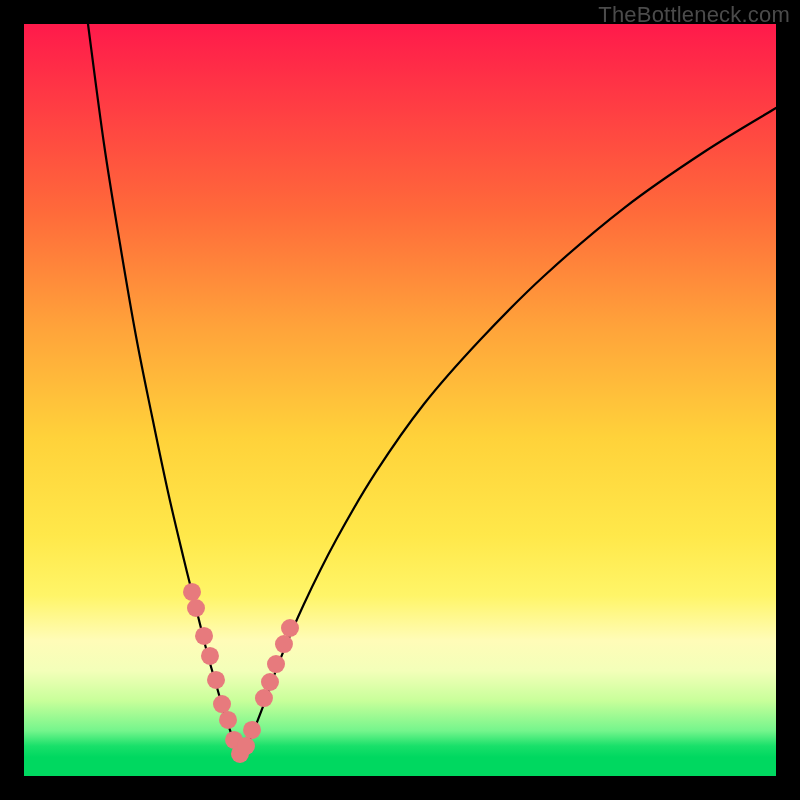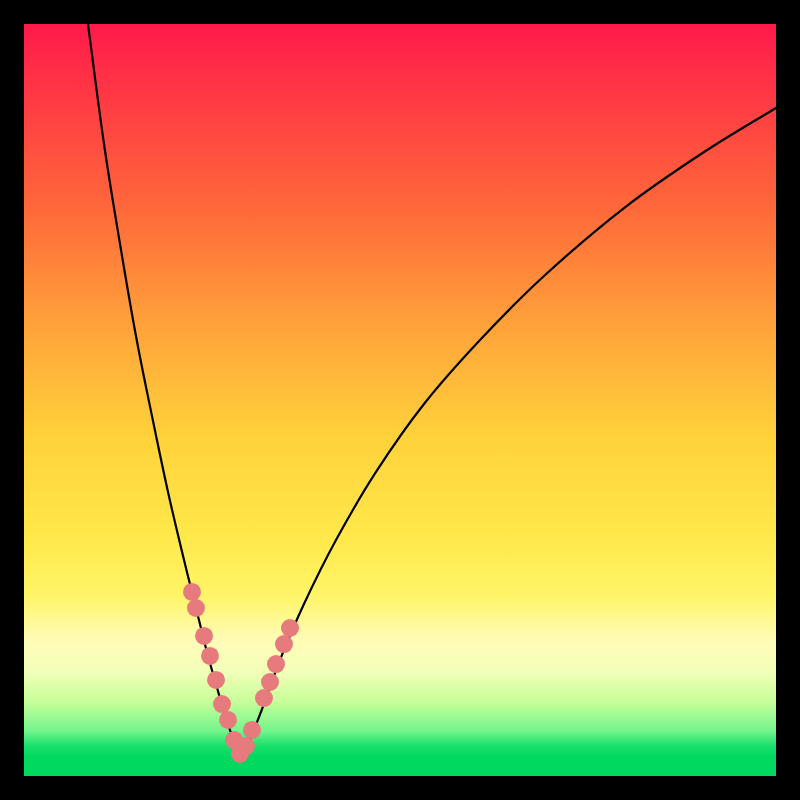--- a/index.html
+++ b/index.html
@@ -68,20 +68,21 @@
   }
   .marker {
     fill: #e77a7d;
     stroke: none;
   }
 </style>
 </head>
 <body>
 
 <div class="frame">
+  <div class="watermark">TheBottleneck.com</div>
   <div class="plot">
     <svg class="curve" viewBox="0 0 752 752">
       <path id="left-branch" class="curve-path" d="M 63.9952 0 C 66.878368 21.603456, 74.24646400000002 80.41286400000001, 80.01280000000001 120.01920000000001 C 85.77913600000001 159.625536, 90.2776 185.47779200000002, 96.0304 220.03520000000003 C 101.7832 254.59260800000004, 106.22000000000001 281.047968, 111.9728 312.00480000000005 C 117.7256 342.96163200000007, 122.224064 363.943936, 127.9904 392.0176 C 133.756736 420.091264, 138.241664 442.04816, 144.00799999999998 467.96959999999996 C 149.77433599999998 493.8910399999999, 155.70761600000003 518.0227199999999, 160.02560000000003 536.0255999999999 C 164.34358400000002 554.02848, 165.12716799999998 556.466464, 167.99679999999998 567.9856 C 170.86643199999997 579.504736, 173.08483199999998 588.501664, 175.968 600.0208 C 178.851168 611.539936, 181.13123199999998 621.179072, 184.0144 631.9808 C 186.897568 642.7825280000001, 189.10243200000002 649.94608, 191.98560000000003 660.0304 C 194.86876800000005 670.1147199999999, 197.14883200000003 678.6514239999999, 200.032 688.0047999999999 C 202.915168 697.358176, 205.13356800000003 704.07504, 208.00320000000002 711.9936 C 210.87283200000002 719.9121600000001, 214.53958400000002 728.396224, 215.9744 731.9968"></path>
       <path id="right-branch" class="curve-path" d="M 215.9744 731.9968 C 217.422752 729.83104, 219.702816 729.318176, 224.0208 719.9648 C 228.338784 710.6114239999999, 234.2104 695.1533120000001, 239.9632 680.0336000000001 C 245.716 664.913888, 248.779648 653.9692799999999, 255.9808 635.9663999999999 C 263.18195199999997 617.9635199999999, 269.88527999999997 601.60752, 279.96959999999996 580.0176 C 290.05391999999995 558.42768, 299.03731200000004 539.7916160000001, 312.00480000000005 516.0224000000001 C 324.97228800000005 492.2531840000001, 336.17408000000006 472.453024, 352.01120000000003 447.9664 C 367.84832 423.479776, 381.268512 403.74127999999996, 399.98879999999997 379.9856 C 418.70908799999995 356.22992, 434.40934400000003 339.02867200000003, 456.0128 315.9904 C 477.616256 292.952128, 494.08656 275.75087999999994, 520.008 251.99519999999995 C 545.92944 228.23951999999994, 571.216192 206.335264, 600.0208 184.0144 C 628.825408 161.693536, 652.6773440000001 145.99328, 680.0336000000001 127.9904 C 707.3898560000001 109.98751999999999, 739.046048 91.91695999999999, 752 83.99839999999999"></path>
       <g id="markers">
           <circle cx="167.99679999999998" cy="567.9856" r="9" class="marker"></circle>
           <circle cx="171.9824" cy="584.0032" r="9" class="marker"></circle>
           <circle cx="180.0288" cy="611.9775999999999" r="9" class="marker"></circle>
           <circle cx="185.96959999999999" cy="631.9808" r="9" class="marker"></circle>
           <circle cx="191.98560000000003" cy="655.9696" r="9" class="marker"></circle>

